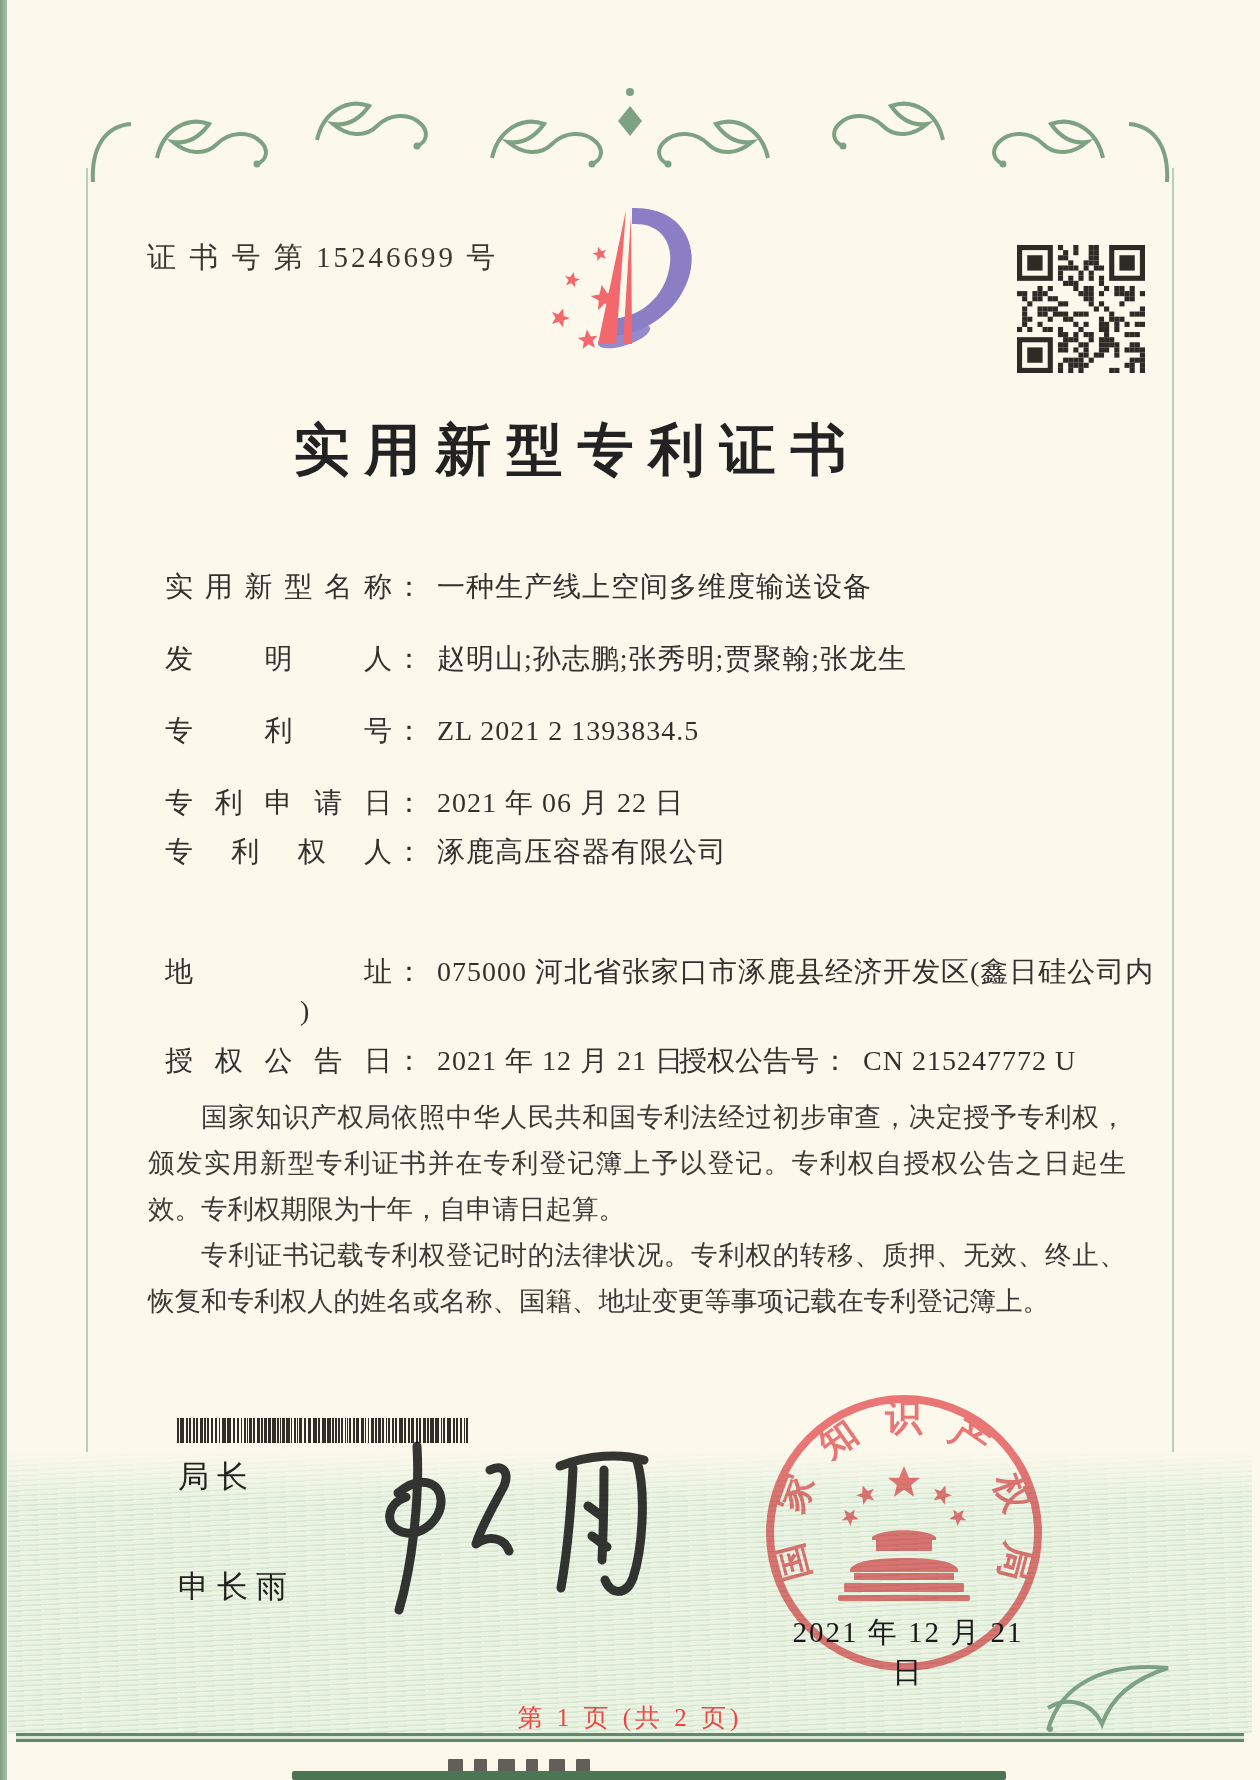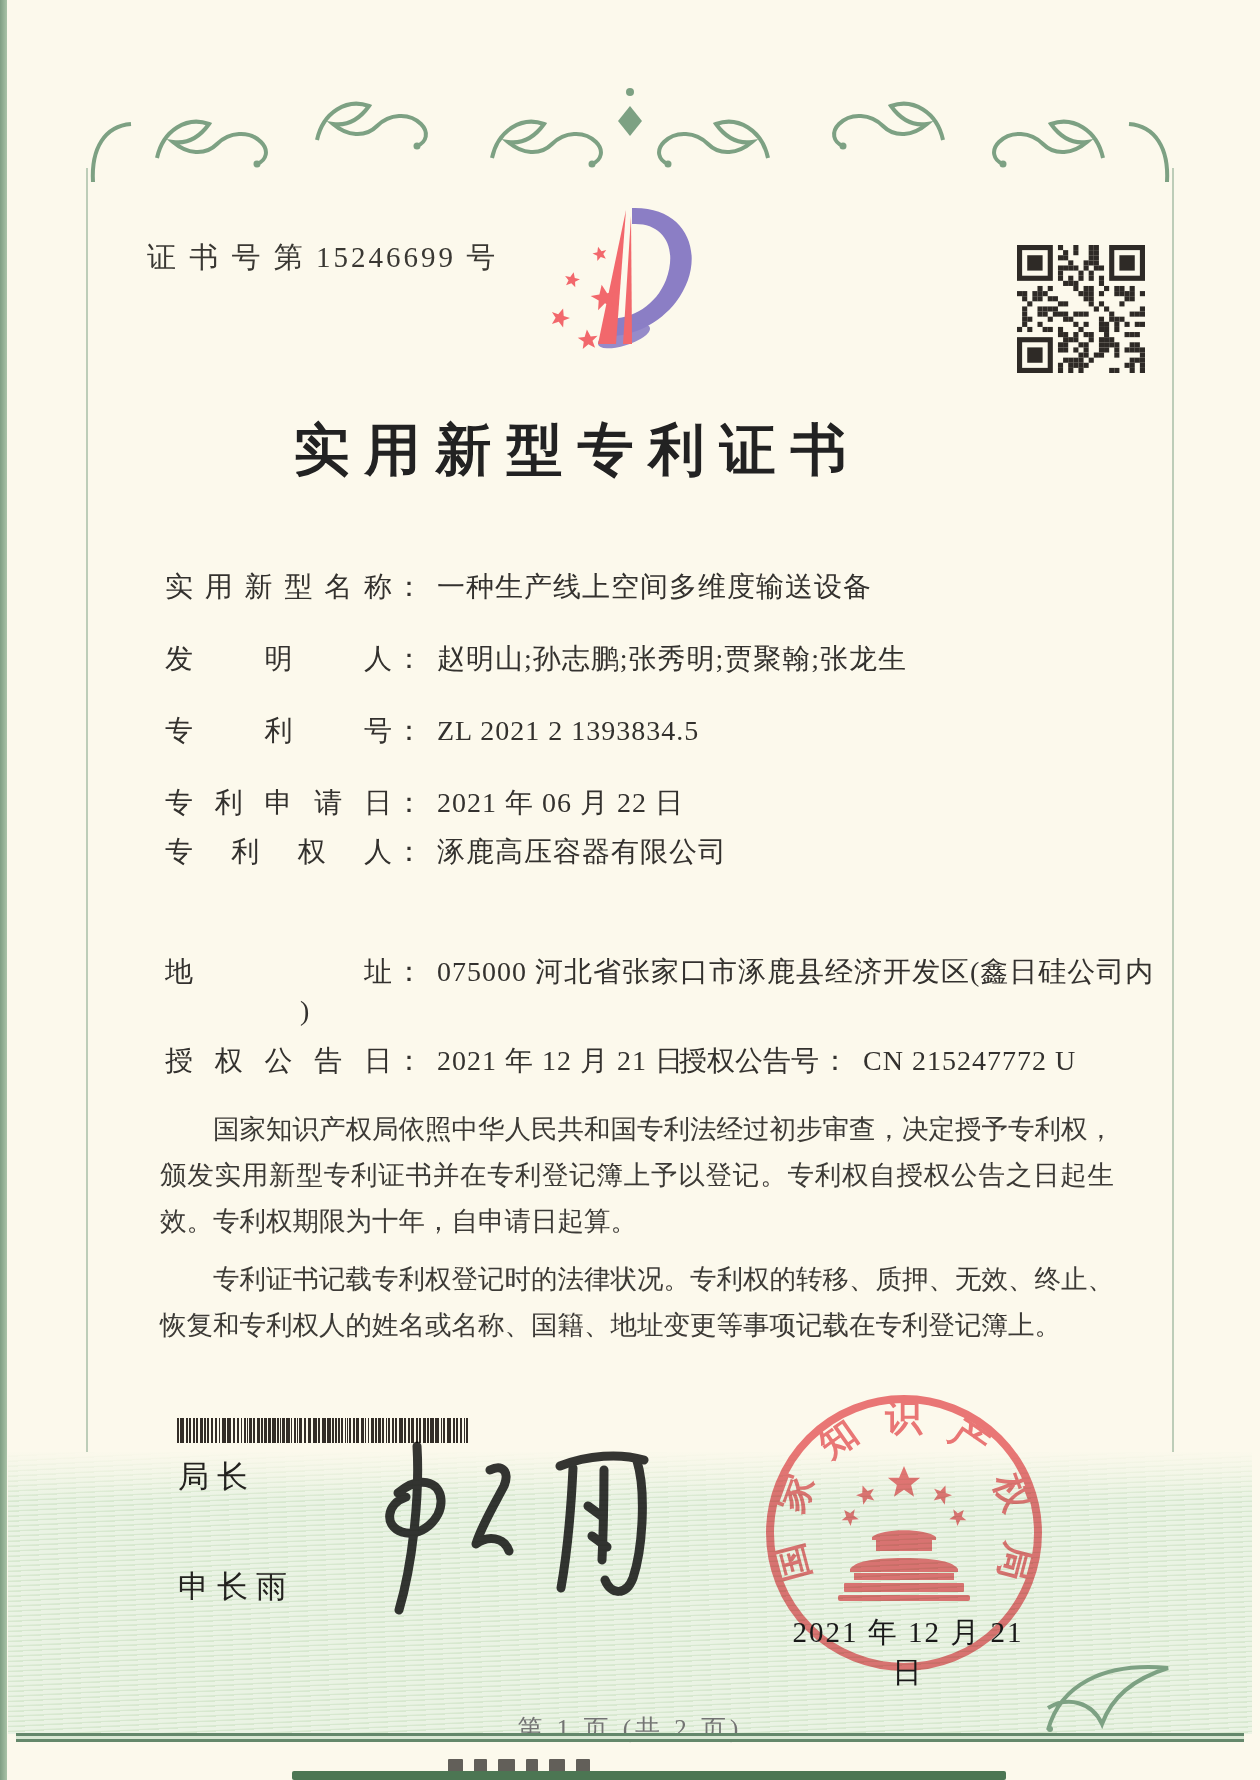--- a/index.html
+++ b/index.html
@@ -23,36 +23,36 @@
   .frow{left:165px;right:40px;font-size:28px;white-space:nowrap;}
   .flabel{display:inline-block;width:228px;text-align:justify;text-align-last:justify;
     -moz-text-align-last:justify;text-justify:inter-character;letter-spacing:1px;}
   .fcolon{display:inline-block;margin:0 14px 0 2px;}
   .fvalue{letter-spacing:1px;}
   .addr2{left:300px;top:995px;font-size:28px;}
   .grant2{position:absolute;left:490px;top:0;margin-left:24px;}
   
   .paras{left:148px;top:1094px;width:978px;font-size:26.5px;line-height:46px;
     text-align:justify;color:#3c3a36;}
-  .paras p{margin:12px;text-indent:2em;}
+  .paras p{margin:0;text-indent:2em;}
   
   .barcode{left:177px;top:1418px;width:296px;height:25px;}
   
   .greenzone{left:8px;top:1452px;width:1244px;height:282px;
     background:
       linear-gradient(180deg, rgba(252,249,236,.95), rgba(252,249,236,0) 48px),
       repeating-linear-gradient(177deg,#eaf3e4 0px,#eaf3e4 3px,#d7e8cf 4px,#d7e8cf 5px);}
   .director-title{left:178px;top:1456px;font-size:31px;letter-spacing:8px;color:#23221f;}
   .director-name{left:178px;top:1566px;font-size:31px;letter-spacing:8px;color:#23221f;}
   .sig{left:320px;top:1408px;mix-blend-mode:multiply;}
   .seal{left:758px;top:1387px;mix-blend-mode:multiply;}
   .seal-date{left:792px;top:1613px;width:232px;text-align:center;
     font-size:29px;letter-spacing:2px;color:#191919;}
   .footer{left:350px;top:1701px;width:560px;text-align:center;font-size:25px;
-    letter-spacing:4px;color:#737373;margin-top:11px;}
+    letter-spacing:4px;color:#ef4444;}
   
   .bline{left:16px;top:1733px;width:1228px;height:9px;background:#d9e8d4;
     border-top:3px solid #64886b;border-bottom:3px solid #64886b;box-sizing:border-box;}
   .next-page-edge{left:292px;top:1771px;width:714px;height:9px;background:#4c7653;border-radius:2px;}
   .fragments{left:448px;top:1759px;height:13px;display:flex;gap:11px;overflow:hidden;}
   .fragments i{display:block;height:18px;background:#46443f;opacity:.85;border-radius:1px;}
   .orn{color:#7da183;}
 </style>
 </head>
 <body>

